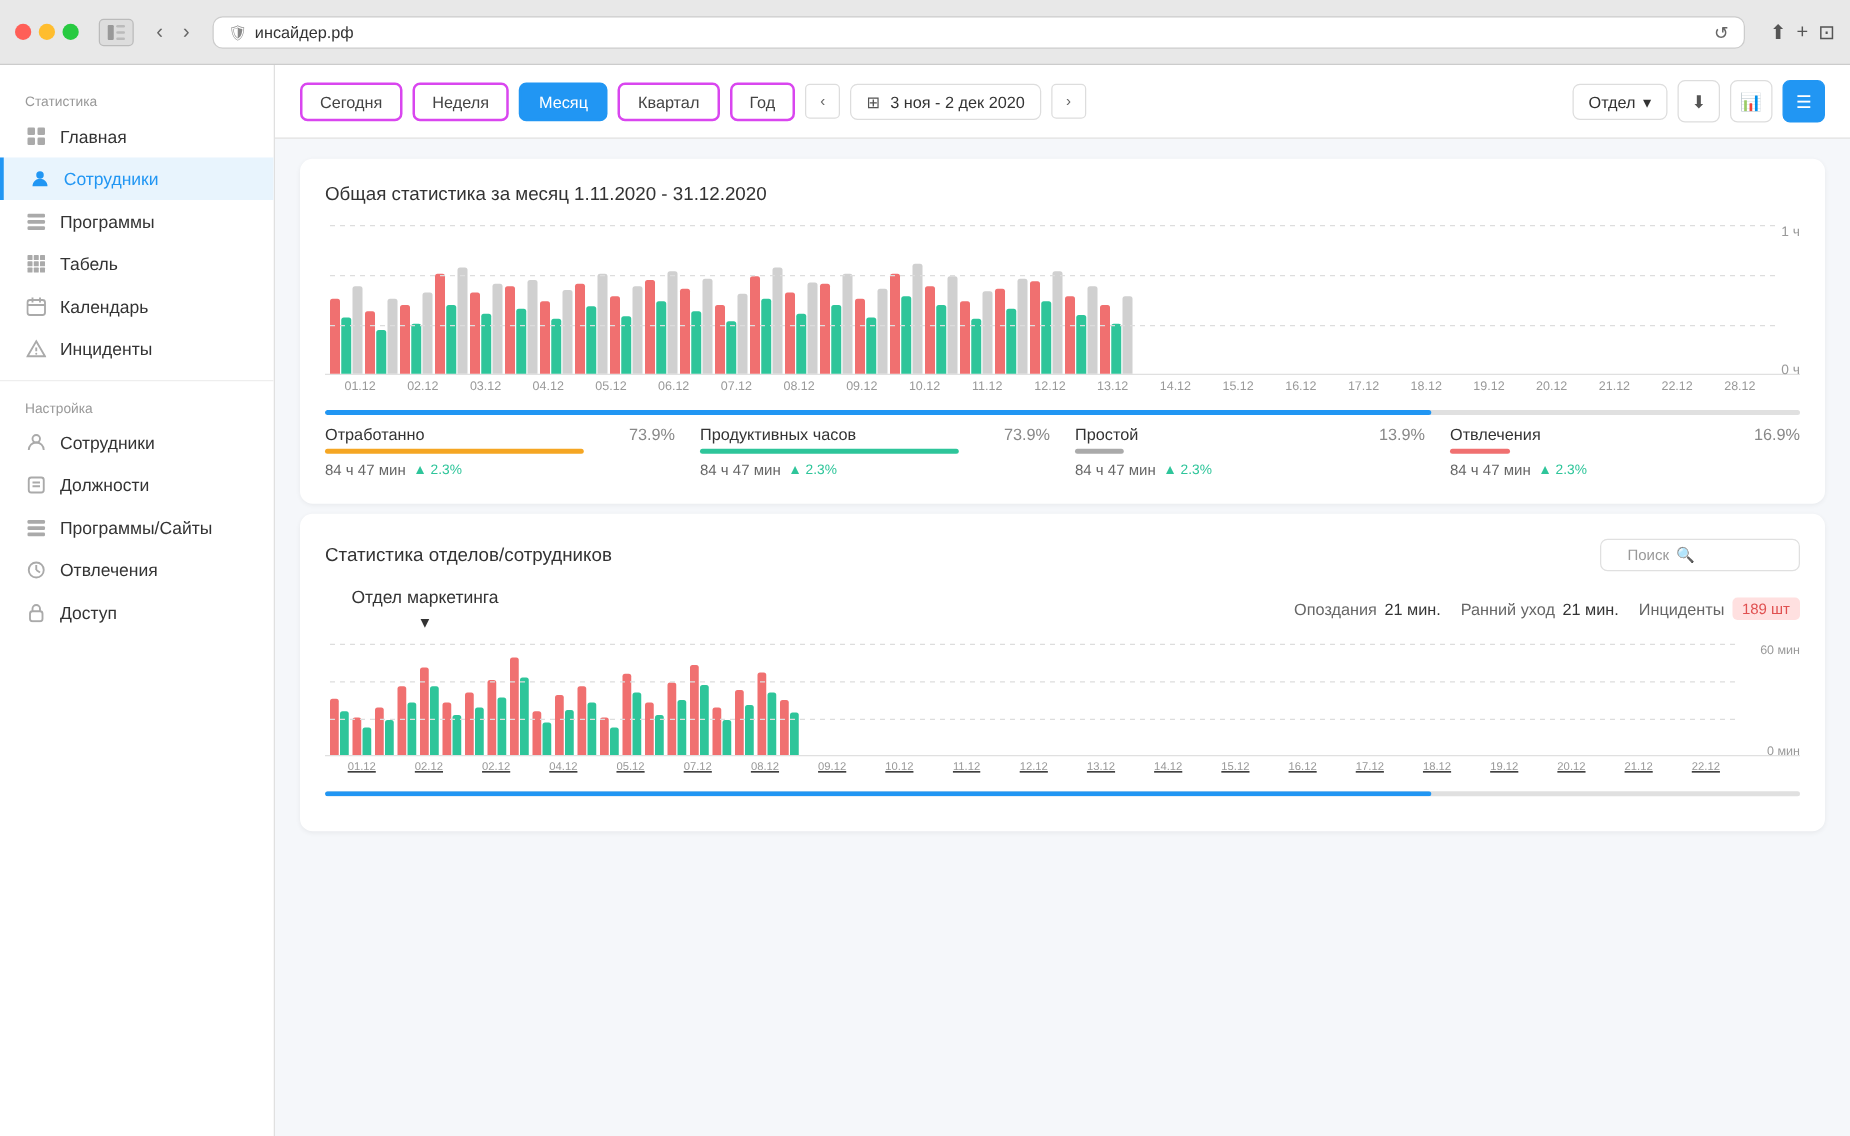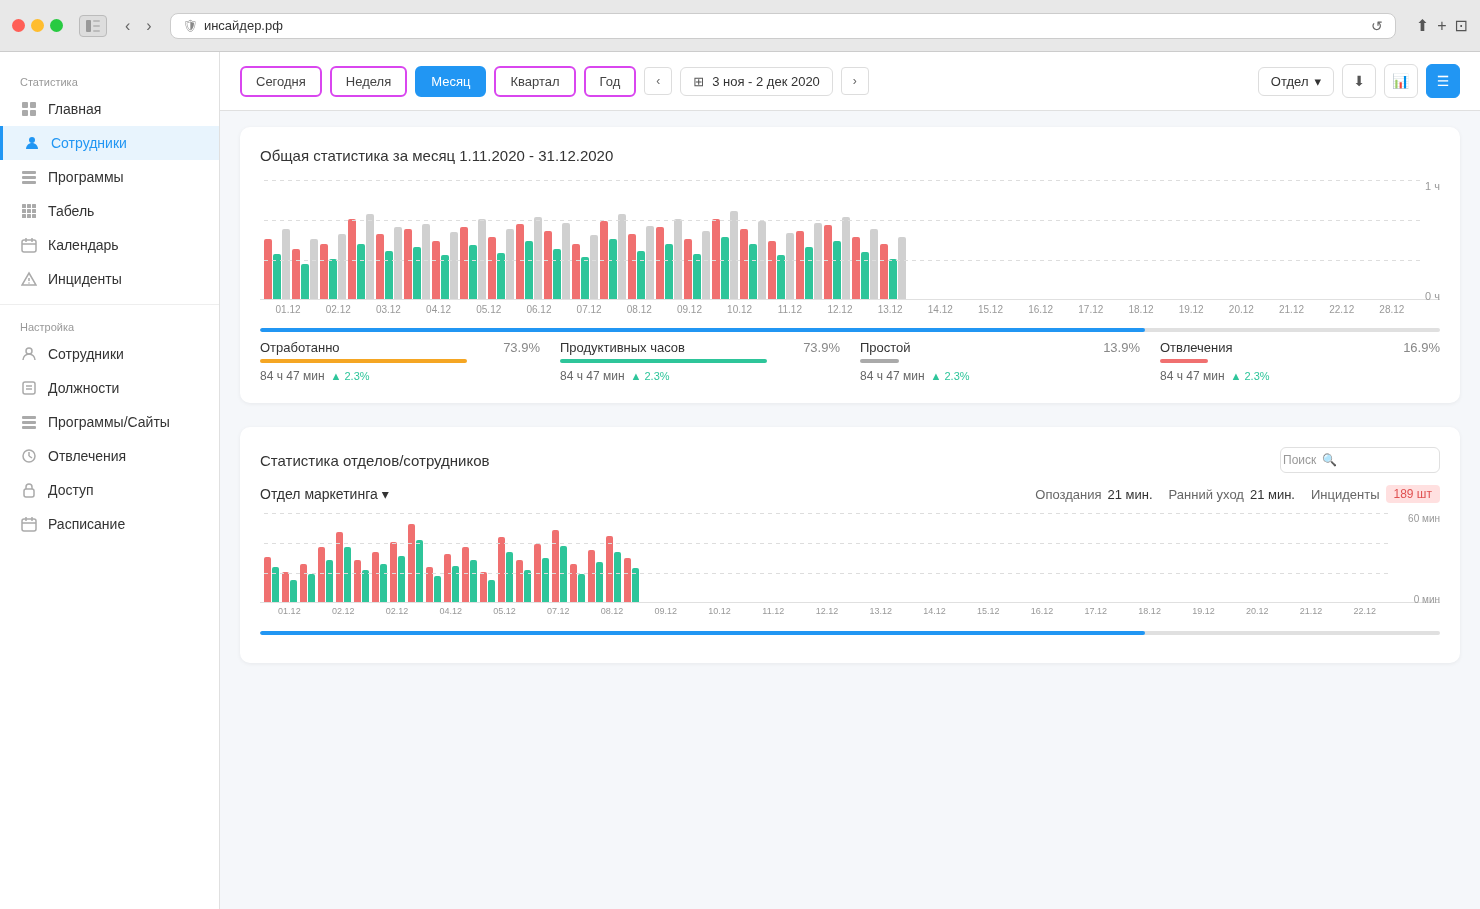--- a/index.html
+++ b/index.html
@@ -166,21 +166,21 @@
     .icon-btn.active { background: #2196F3; color: white; border-color: #2196F3; }
 
     
     .content-area { padding: 16px 20px; }
 
     
     .stats-card {
       background: white;
       border-radius: 10px;
       padding: 20px;
-      margin-bottom: 24px;
+      margin-bottom: 8px;
       box-shadow: 0 1px 4px rgba(0,0,0,0.06);
     }
     .stats-card-title {
       font-size: 15px;
       color: #333;
       font-weight: 400;
       margin-bottom: 16px;
     }
 
     
@@ -240,21 +240,21 @@
       display: flex;
       align-items: center;
       justify-content: space-between;
       margin-bottom: 12px;
     }
     .section-title { font-size: 15px; color: #333; font-weight: 400; }
     .search-box {
       display: flex;
       align-items: center;
       gap: 6px;
-      padding: 5px 2px;
+      padding: 5px 21px;
       border: 1px solid #e0e0e0;
       border-radius: 6px;
       font-size: 12px;
       color: #999;
       background: white;
       min-width: 160px;
     }
 
     
     .dept-row {
@@ -264,20 +264,21 @@
       margin-bottom: 10px;
     }
     .dept-name {
       font-size: 14px;
       font-weight: 500;
       color: #333;
       display: flex;
       align-items: center;
       gap: 4px;
       min-width: 160px;
+      flex-direction: column;
     }
     .dept-stat {
       display: flex;
       align-items: center;
       gap: 6px;
       font-size: 13px;
       color: #666;
     }
     .dept-stat-value { font-weight: 500; color: #333; }
     .incidents-badge {
@@ -286,20 +287,21 @@
       padding: 2px 8px;
       border-radius: 4px;
       font-size: 12px;
       font-weight: 500;
     }
 
     
     .small-chart-container {
       position: relative;
       height: 110px;
+      text-decoration: underline;
     }
     .small-chart-y-label {
       position: absolute;
       right: 0;
       font-size: 10px;
       color: #999;
     }
   </style>
 </head>
 <body>
@@ -464,31 +466,20 @@
     <div class="sidebar-item">
       <div class="sidebar-icon">
         <svg width="16" height="16" viewBox="0 0 16 16" fill="none">
             <rect x="3" y="7" width="10" height="8" rx="2" stroke="#aaa" stroke-width="1.5" fill="none"></rect>
             <path d="M5 7V5a3 3 0 016 0v2" stroke="#aaa" stroke-width="1.5" fill="none"></path>
           </svg>
       </div>
       <span>Доступ</span>
     </div>
 
-    <div class="sidebar-item">
-      <div class="sidebar-icon">
-        <svg width="16" height="16" viewBox="0 0 16 16" fill="none">
-            <rect x="1" y="3" width="14" height="12" rx="2" stroke="#aaa" stroke-width="1.5" fill="none"></rect>
-            <line x1="1" y1="7" x2="15" y2="7" stroke="#aaa" stroke-width="1.5"></line>
-            <line x1="5" y1="1" x2="5" y2="5" stroke="#aaa" stroke-width="1.5"></line>
-            <line x1="11" y1="1" x2="11" y2="5" stroke="#aaa" stroke-width="1.5"></line>
-          </svg>
-      </div>
-      <span>Расписание</span>
-    </div>
   </div>
 
   <div class="main-content">
 
     <div class="top-bar">
       <button class="period-btn">Сегодня</button>
       <button class="period-btn">Неделя</button>
       <button class="period-btn active">Месяц</button>
       <button class="period-btn">Квартал</button>
       <button class="period-btn">Год</button>

